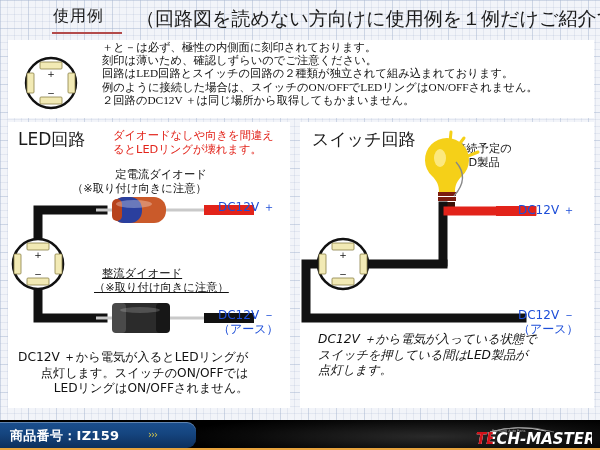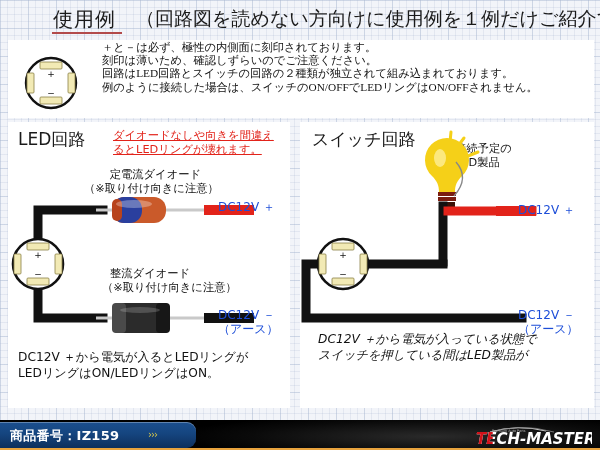--- a/index.html
+++ b/index.html
@@ -18,21 +18,21 @@
       linear-gradient(to bottom, rgba(171,186,211,.40) 1px, transparent 1px),
       linear-gradient(to right, rgba(171,186,211,.22) 1px, transparent 1px),
       linear-gradient(to bottom, rgba(171,186,211,.22) 1px, transparent 1px);
     background-size:28px 28px,28px 28px,7px 7px,7px 7px;
   }
   .white{position:absolute;background:#ffffff;}
 
   
   #header{position:absolute;left:8px;top:4px;width:586px;height:32px;}
   #title-main{
-    position:absolute;left:45px;top:2px;font-size:20px;color:#1a1a1a;
+    position:absolute;left:45px;top:2px;font-size:16px;color:#1a1a1a;
     letter-spacing:1px;
   }
   #title-underline{
     position:absolute;left:44px;top:28px;width:70px;height:2px;background:#b34b4b;
   }
   #title-paren{
     position:absolute;left:128px;top:2px;font-size:19px;color:#1a1a1a;
     white-space:nowrap;
   }
 
@@ -50,36 +50,36 @@
   
   #panel-left{left:8px;top:122px;width:282px;height:286px;}
   #panel-right{left:300px;top:122px;width:294px;height:286px;}
 
   .panel-title{position:absolute;font-size:17px;color:#1a1a1a;white-space:nowrap;text-align:right;}
   #t-led{left:18px;top:128px;}
   #t-sw{left:312px;top:128px;}
 
   #warn{
     position:absolute;left:113px;top:129px;width:172px;
-    font-size:11.3px;line-height:13.5px;color:#e2231a;text-decoration:underline;
+    font-size:11.3px;line-height:13.5px;color:#e2231a;
   }
 
   .lbl{position:absolute;font-size:11.3px;line-height:13.5px;color:#111;white-space:nowrap;}
-  #lbl-ccd{left:92px;top:168px;text-align:center;}
-  #lbl-rect{left:110px;top:267px;}
+  #lbl-ccd{left:80px;top:168px;text-align:right;}
+  #lbl-rect{left:102px;top:267px;text-decoration:underline;}
   #lbl-prod{left:455px;top:142px;}
 
   .volt{position:absolute;font-size:12px;line-height:14px;color:#1d4ed8;white-space:nowrap;}
   #v-l1{left:218px;top:200px;}
   #v-l2{left:218px;top:308px;}
   #v-r1{left:518px;top:203px;}
   #v-r2{left:518px;top:308px;}
 
   .caption{position:absolute;font-size:12.2px;line-height:15.5px;color:#111;white-space:nowrap;}
-  #cap-l{left:18px;top:350px;}
+  #cap-l{left:18px;top:350px;text-align:right;}
   #cap-r{left:318px;top:332px;font-style:italic;}
 
   
   #footer{
     position:absolute;left:0;top:420px;width:600px;height:30px;
     background:#c2410c;overflow:hidden;
   }
   #footer-glow{
     position:absolute;left:0;top:0;width:600px;height:30px;
     background:radial-gradient(ellipse 260px 22px at 72% 55%, #2a2a2a 0%, #0a0a0a 70%, #000 100%);
@@ -119,20 +119,21 @@
   <rect x="50" y="21" width="7" height="20" rx="1" fill="#f2eab5" stroke="#8a8246" stroke-width=".8"></rect>
   <text x="33" y="25" font-size="9" text-anchor="middle" fill="#111" font-family="DejaVu Sans, sans-serif">+</text>
   <text x="33" y="44" font-size="9" text-anchor="middle" fill="#111" font-family="DejaVu Sans, sans-serif">−</text>
 </svg>
 
 <div id="intro-text">
   <div>＋と－は必ず、極性の内側面に刻印されております。</div>
   <div>刻印は薄いため、確認しずらいのでご注意ください。</div>
   <div>回路はLED回路とスイッチの回路の２種類が独立されて組み込まれております。</div>
   <div>例のように接続した場合は、スイッチのON/OFFでLEDリングはON/OFFされません。</div>
+  <div>２回路のDC12V ＋は同じ場所から取得してもかまいません。</div>
 </div>
 
 <div class="white" id="panel-left"></div>
 <div class="white" id="panel-right"></div>
 
 <div class="panel-title" id="t-led">LED回路</div>
 <div id="warn">ダイオードなしや向きを間違えるとLEDリングが壊れます。</div>
 
 <div class="lbl" id="lbl-ccd">
   <div>定電流ダイオード</div>
@@ -182,21 +183,22 @@
 </svg>
 
 <div class="volt" id="v-l1">DC12V ＋</div>
 <div class="volt" id="v-l2">
   <div>DC12V －</div>
   <div>（アース）</div>
 </div>
 
 <div class="caption" id="cap-l">
   <div>DC12V ＋から電気が入るとLEDリングが</div>
-  <div>LEDリングはON/LEDリングはON。</div>
+  <div>点灯します。スイッチのON/OFFでは</div>
+  <div>LEDリングはON/OFFされません。</div>
 </div>
 
 <div class="panel-title" id="t-sw">スイッチ回路</div>
 
 <div class="lbl" id="lbl-prod">
   <div>接続予定の</div>
   <div>LED製品</div>
 </div>
 
 <svg style="position:absolute;left:300px;top:122px;width:294px;height:226px;" viewBox="0 0 294 226">
@@ -239,20 +241,21 @@
 
 <div class="volt" id="v-r1">DC12V ＋</div>
 <div class="volt" id="v-r2">
   <div>DC12V －</div>
   <div>（アース）</div>
 </div>
 
 <div class="caption" id="cap-r">
   <div>DC12V ＋から電気が入っている状態で</div>
   <div>スイッチを押している間はLED製品が</div>
+  <div>点灯します。</div>
 </div>
 
 <div id="footer">
   <div id="footer-glow"></div>
   <div id="sku-tab"></div>
   <div id="sku-text">商品番号：IZ159</div>
   <div id="sku-chevrons">›››</div>
   <svg id="brand" viewBox="0 0 160 24">
     <path d="M 58 9 q 28 -8 56 -1" stroke="#cfcfcf" stroke-width="1" fill="none"></path>
     <path d="M 52 11 q 34 -12 70 -2" stroke="#8c8c8c" stroke-width=".8" fill="none"></path>

